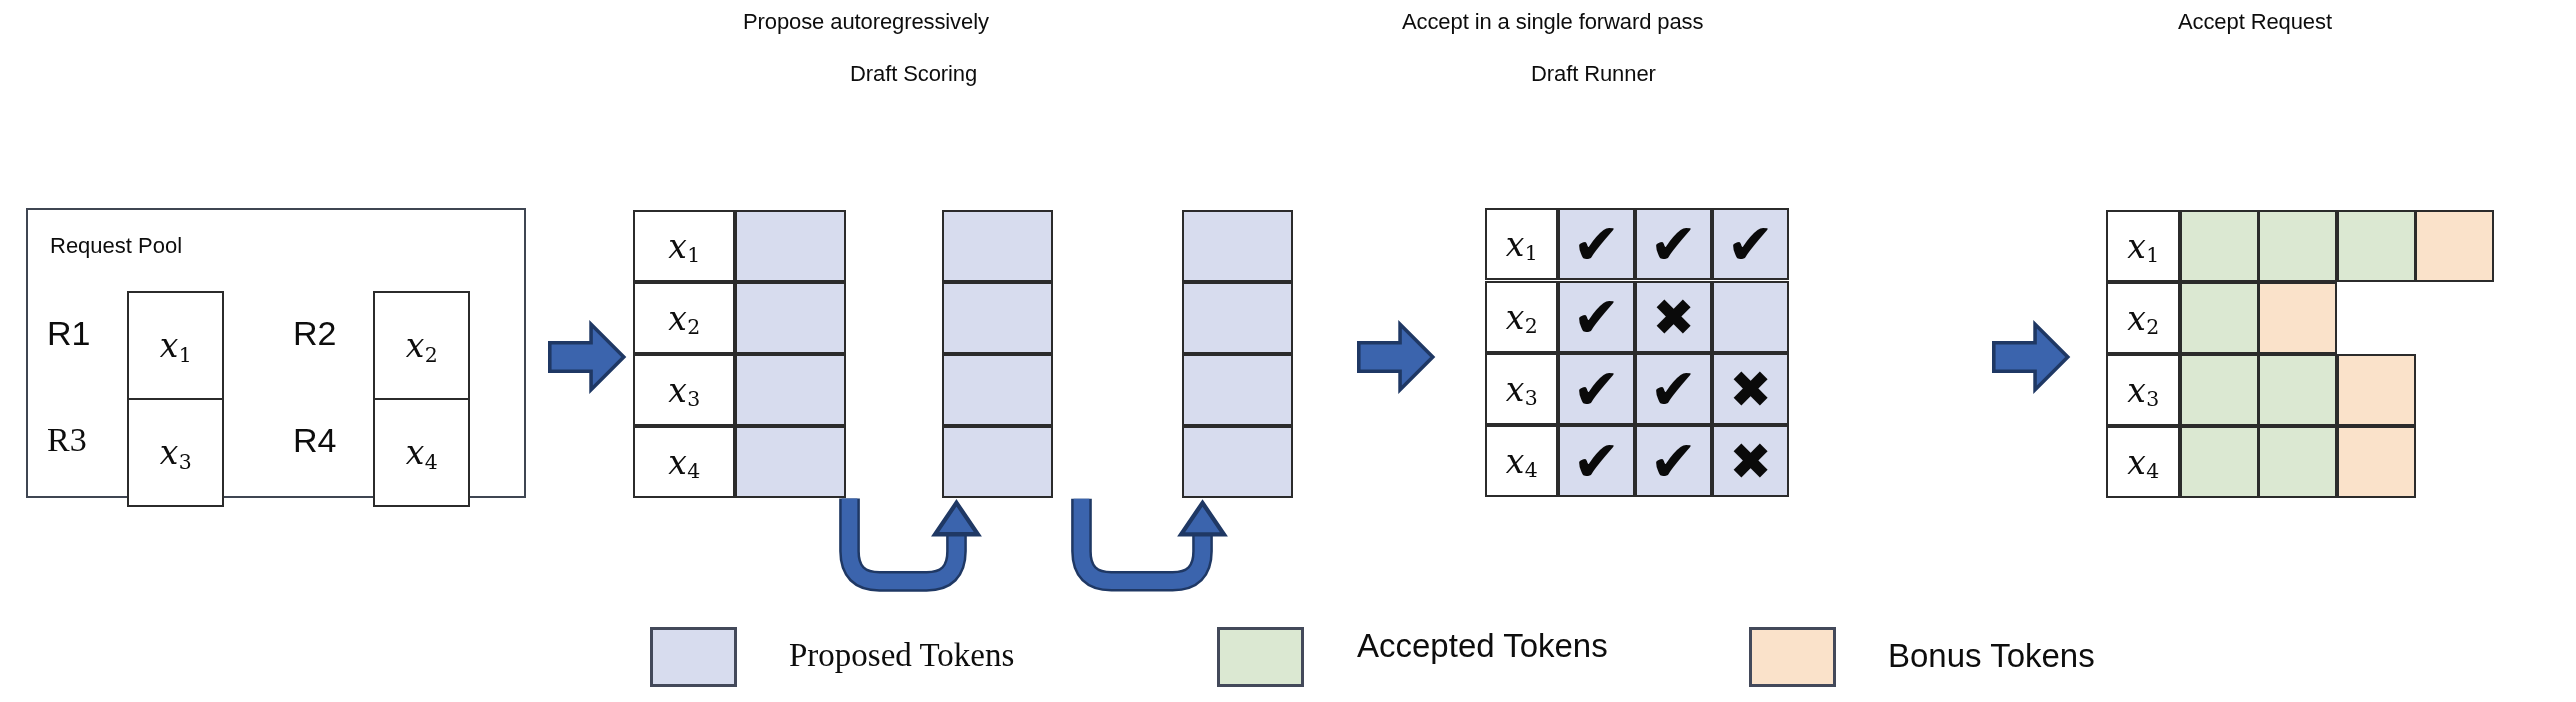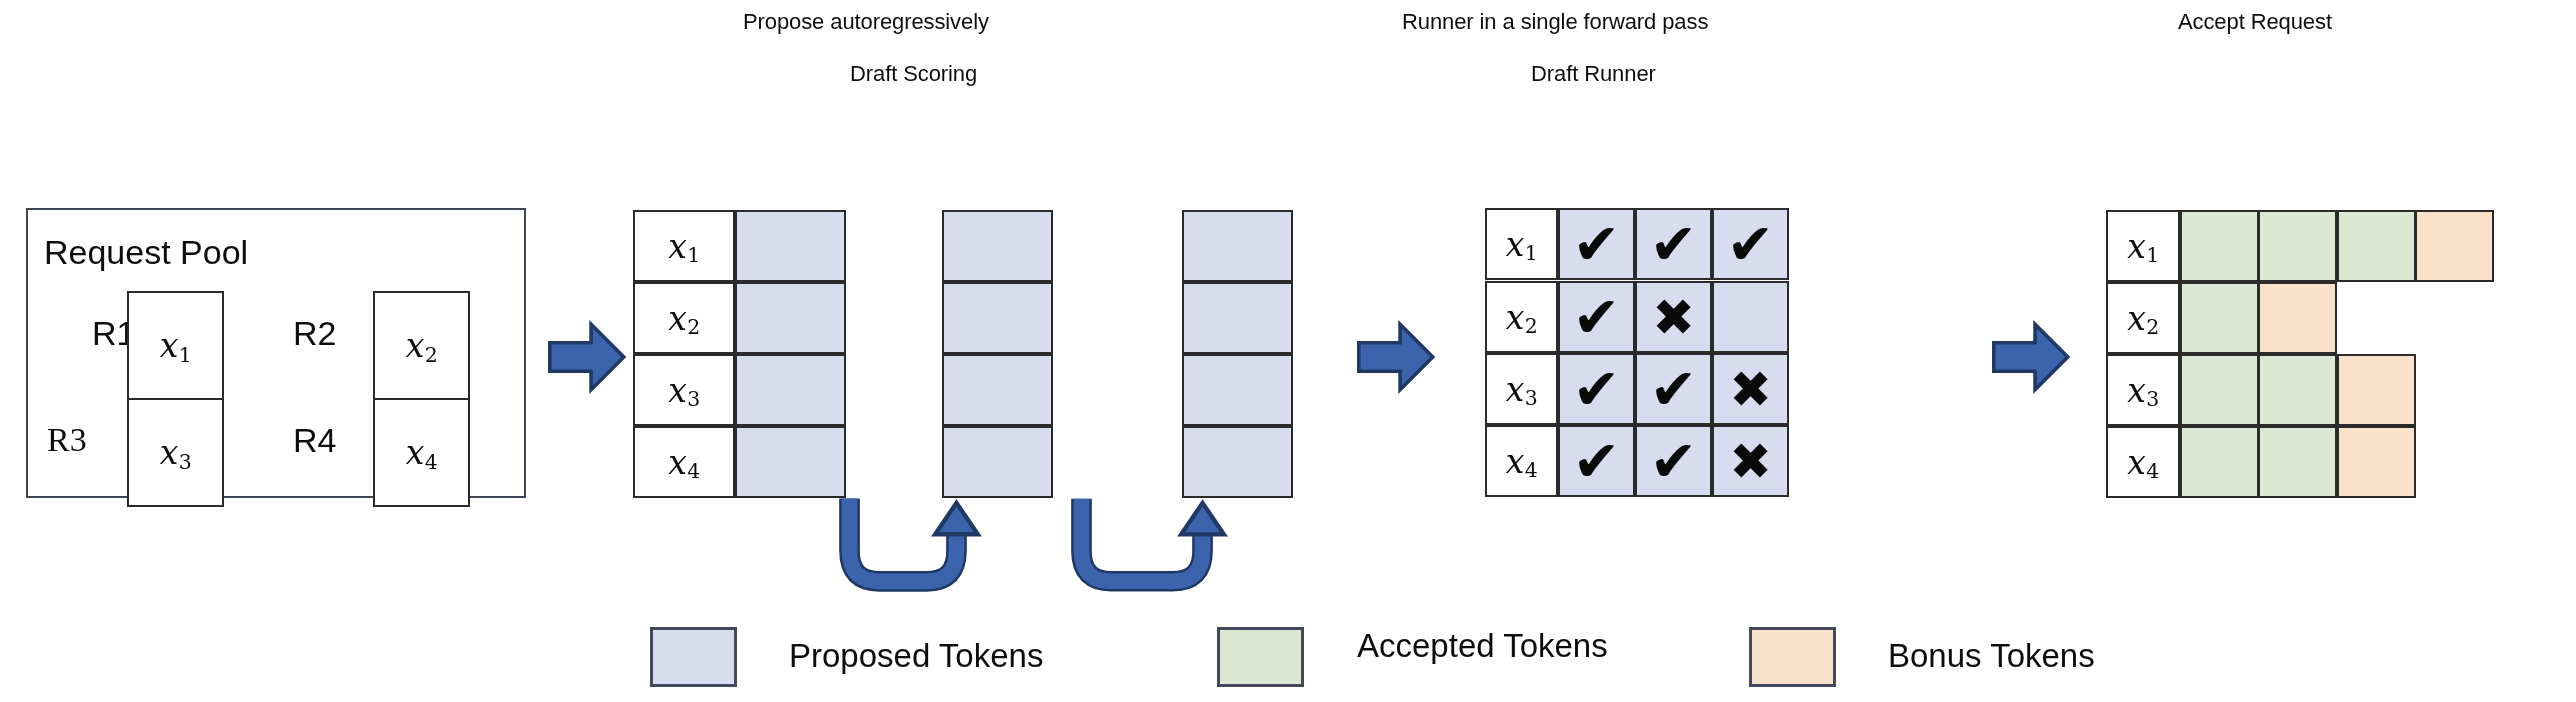--- a/index.html
+++ b/index.html
@@ -39,23 +39,23 @@
     left: 26px;
     top: 208px;
     width: 500px;
     height: 290px;
     border: 2.9px solid #3f4652;
     background: #ffffff;
     box-sizing: border-box;
   }
   #request-pool-title {
     position: absolute;
-    left: 44px;
+    left: 50px;
     top: 233px;
-    font-size: 34px;
+    font-size: 22px;
     color: #0d0d0d;
     white-space: nowrap;
   }
   .req-label {
     position: absolute;
     font-size: 34px;
     color: #0d0d0d;
     white-space: nowrap;
   }
   .req-box {
@@ -141,30 +141,30 @@
 
   .curve-arrow { position: absolute; }
 </style>
 </head>
 <body>
 
 <div class="stage">
 
   <div id="headings-layer">
       <div class="heading" style="left: 743px; top: 8.6px;">Propose autoregressively</div>
-      <div class="heading" style="left: 1402px; top: 8.6px;">Runner in a single forward pass</div>
+      <div class="heading" style="left: 1402px; top: 8.6px;">Accept in a single forward pass</div>
       <div class="heading" style="left: 2178px; top: 8.6px;">Accept Request</div>
       <div class="heading" style="left: 850px; top: 61px;">Draft Scoring</div>
       <div class="heading" style="left: 1531px; top: 61px;">Draft Runner</div>
     </div>
 
   <div id="request-pool"></div>
   <div id="request-pool-title">Request Pool</div>
   <div id="request-pool-items">
-      <div class="req-label" style="left: 47px; top: 314px; margin-left: 45px;">R1</div>
+      <div class="req-label" style="left: 47px; top: 314px;">R1</div>
       <div class="req-box" style="left: 127px; top: 291px;">
         <span class="tok">x<sub>1</sub></span>
       </div>
       <div class="req-label" style="left: 293px; top: 314px;">R2</div>
       <div class="req-box" style="left: 373px; top: 291px;">
         <span class="tok">x<sub>2</sub></span>
       </div>
       <div class="req-label" style="left: 47px; top: 421px; font-family: Liberation Serif, serif;">R3</div>
       <div class="req-box" style="left: 127px; top: 398px;">
         <span class="tok">x<sub>3</sub></span>
@@ -297,21 +297,21 @@
       <div class="cell cell-green" style="left: 2180px; top: 354px; width: 79px; height: 72px;"></div>
       <div class="cell cell-green" style="left: 2258px; top: 354px; width: 79px; height: 72px;"></div>
       <div class="cell cell-orange" style="left: 2337px; top: 354px; width: 79px; height: 72px;"></div>
       <div class="cell cell-green" style="left: 2180px; top: 426px; width: 79px; height: 72px;"></div>
       <div class="cell cell-green" style="left: 2258px; top: 426px; width: 79px; height: 72px;"></div>
       <div class="cell cell-orange" style="left: 2337px; top: 426px; width: 79px; height: 72px;"></div>
     </div>
 
   <div id="legend">
       <div class="legend-swatch" style="left: 650px; top: 627px; background: rgb(215, 220, 238);"></div>
-      <div class="legend-label" style="left: 789px; top: 637px;">Proposed Tokens</div>
+      <div class="legend-label" style="left: 789px; top: 637px; font-family: Liberation Serif, serif;">Proposed Tokens</div>
       <div class="legend-swatch" style="left: 1217px; top: 627px; background: rgb(219, 232, 210);"></div>
       <div class="legend-label" style="left: 1357px; top: 627px;">Accepted Tokens</div>
       <div class="legend-swatch" style="left: 1749px; top: 627px; background: rgb(250, 226, 202);"></div>
       <div class="legend-label" style="left: 1888px; top: 637px;">Bonus Tokens</div>
     </div>
 
 </div>
 
 
 </body></html>

